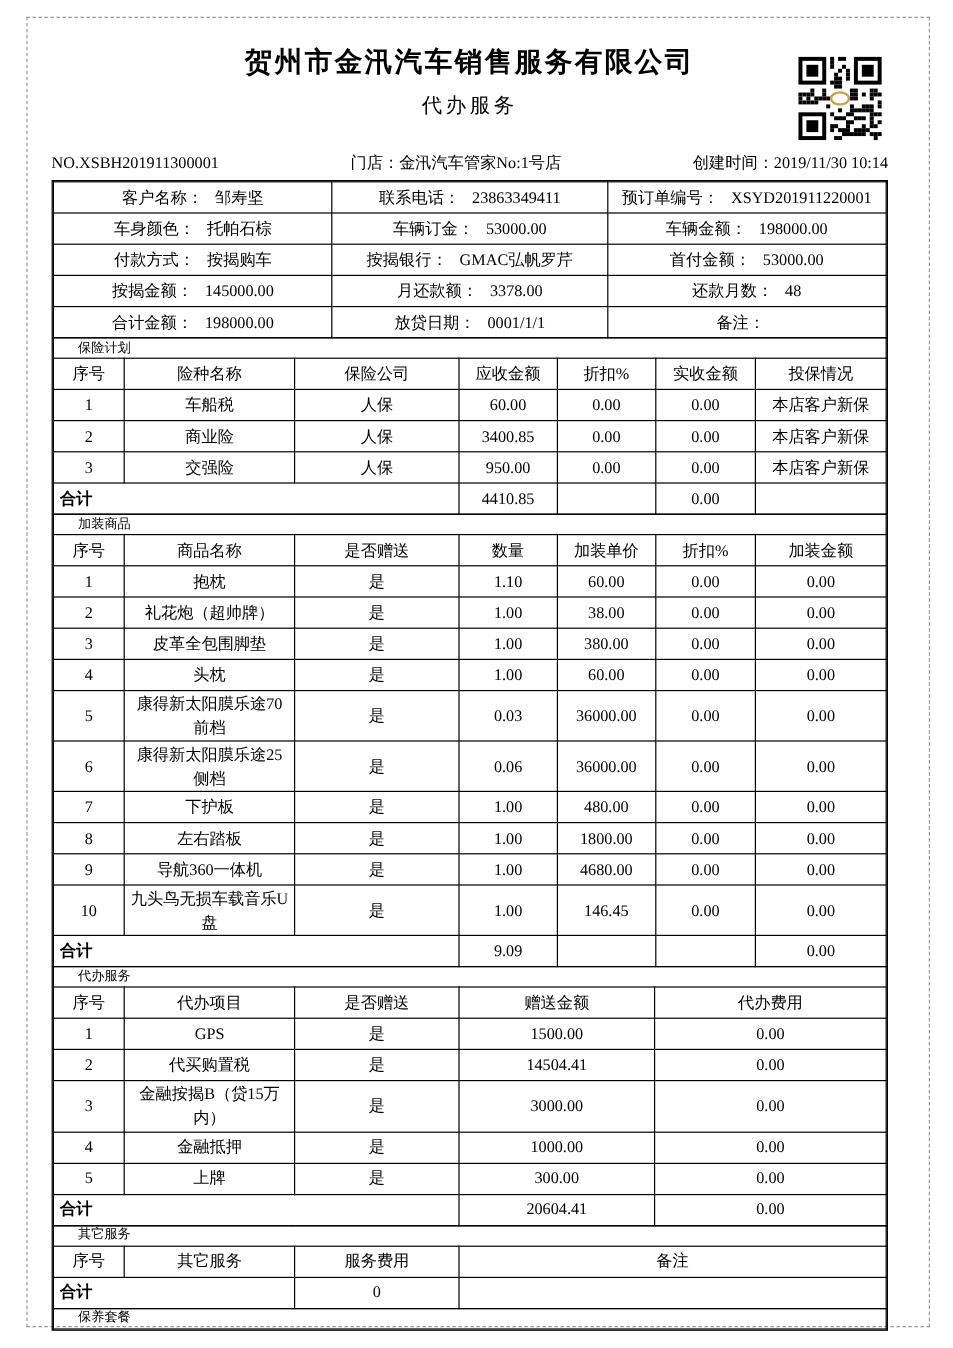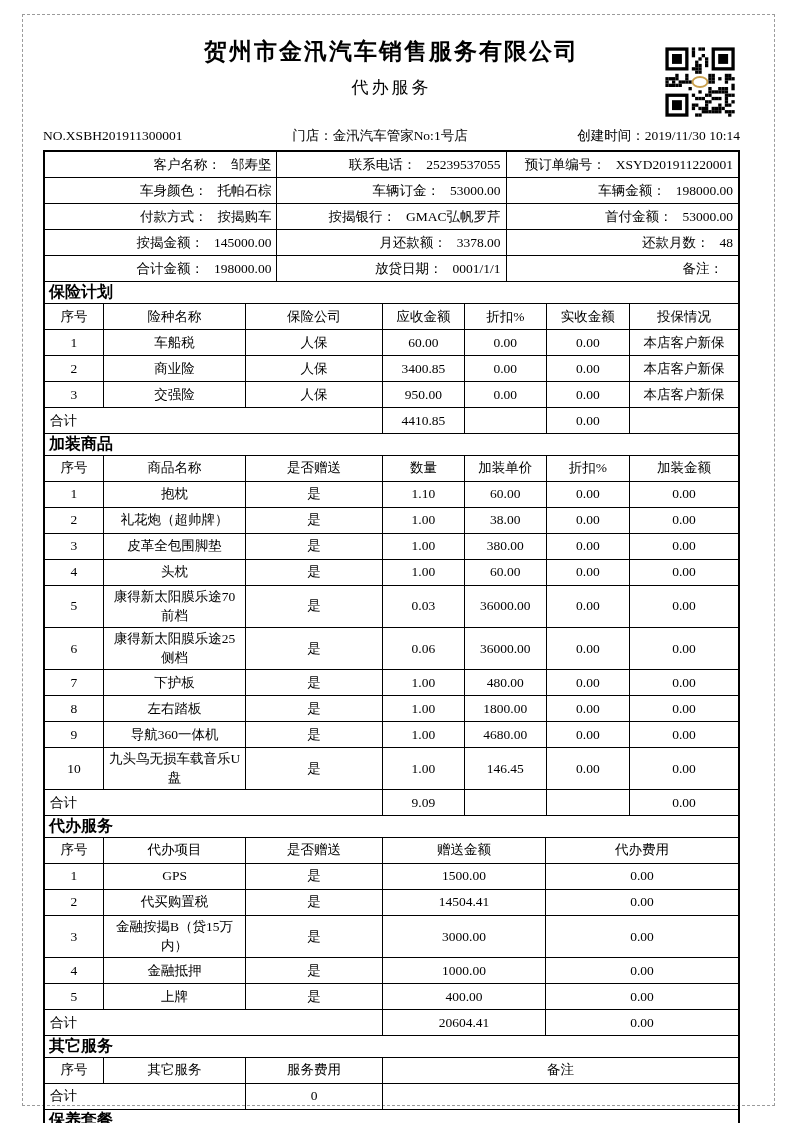--- a/index.html
+++ b/index.html
@@ -24,24 +24,24 @@
     font-size:13.5px;height:24px;padding-bottom:2px;}
   .tables-wrap{border:1px solid #000;}
   table.grid{width:100%;border-collapse:collapse;table-layout:fixed;margin-top:-1px;}
   table.grid:first-child{margin-top:0;}
   .grid td,.grid th{
     border:1px solid #000;height:23px;padding:1px 5px;text-align:center;
     font-weight:normal;font-size:13.5px;line-height:1.45;overflow:hidden;
     word-break:break-all;
   }
   .grid tr.section-row td{
-    text-align:left;height:16px;font-size:16px;padding:0 4px;line-height:1.3;font-weight:bold;
+    text-align:left;height:16px;font-size:11px;padding:0 20px;line-height:1.3;
   }
-  .grid td.total-label{text-align:left;}
-  .info td{text-align:right;}
+  .grid td.total-label{text-align:left;font-weight:bold;}
+  .info td{text-align:center;}
   .info .val{margin-left:10px;}
 </style>
 </head>
 <body>
 
 <div class="page">
   <div class="frame"></div>
   <div class="content">
 
     <div class="header">
@@ -179,21 +179,21 @@
     <div class="tables-wrap">
       <table class="grid info">
         <colgroup>
             <col style="width:33.5%">
             <col style="width:33%">
             <col style="width:33.5%">
           </colgroup>
         <tbody>
             <tr>
               <td><span class="lbl">客户名称：</span><span class="val">邹寿坚</span></td>
-              <td><span class="lbl">联系电话：</span><span class="val">25239537055</span></td>
+              <td><span class="lbl">联系电话：</span><span class="val">23863349411</span></td>
               <td><span class="lbl">预订单编号：</span><span class="val">XSYD201911220001</span></td>
             </tr>
             <tr>
               <td><span class="lbl">车身颜色：</span><span class="val">托帕石棕</span></td>
               <td><span class="lbl">车辆订金：</span><span class="val">53000.00</span></td>
               <td><span class="lbl">车辆金额：</span><span class="val">198000.00</span></td>
             </tr>
             <tr>
               <td><span class="lbl">付款方式：</span><span class="val">按揭购车</span></td>
               <td><span class="lbl">按揭银行：</span><span class="val">GMAC弘帆罗芹</span></td>
@@ -436,21 +436,21 @@
               <td>4</td>
               <td>金融抵押</td>
               <td>是</td>
               <td>1000.00</td>
               <td>0.00</td>
             </tr>
             <tr>
               <td>5</td>
               <td>上牌</td>
               <td>是</td>
-              <td>400.00</td>
+              <td>300.00</td>
               <td>0.00</td>
             </tr>
             <tr>
               <td colspan="3" class="total-label">合计</td>
               <td>20604.41</td>
               <td>0.00</td>
             </tr>
           </tbody>
       </table>
       <table class="grid">

